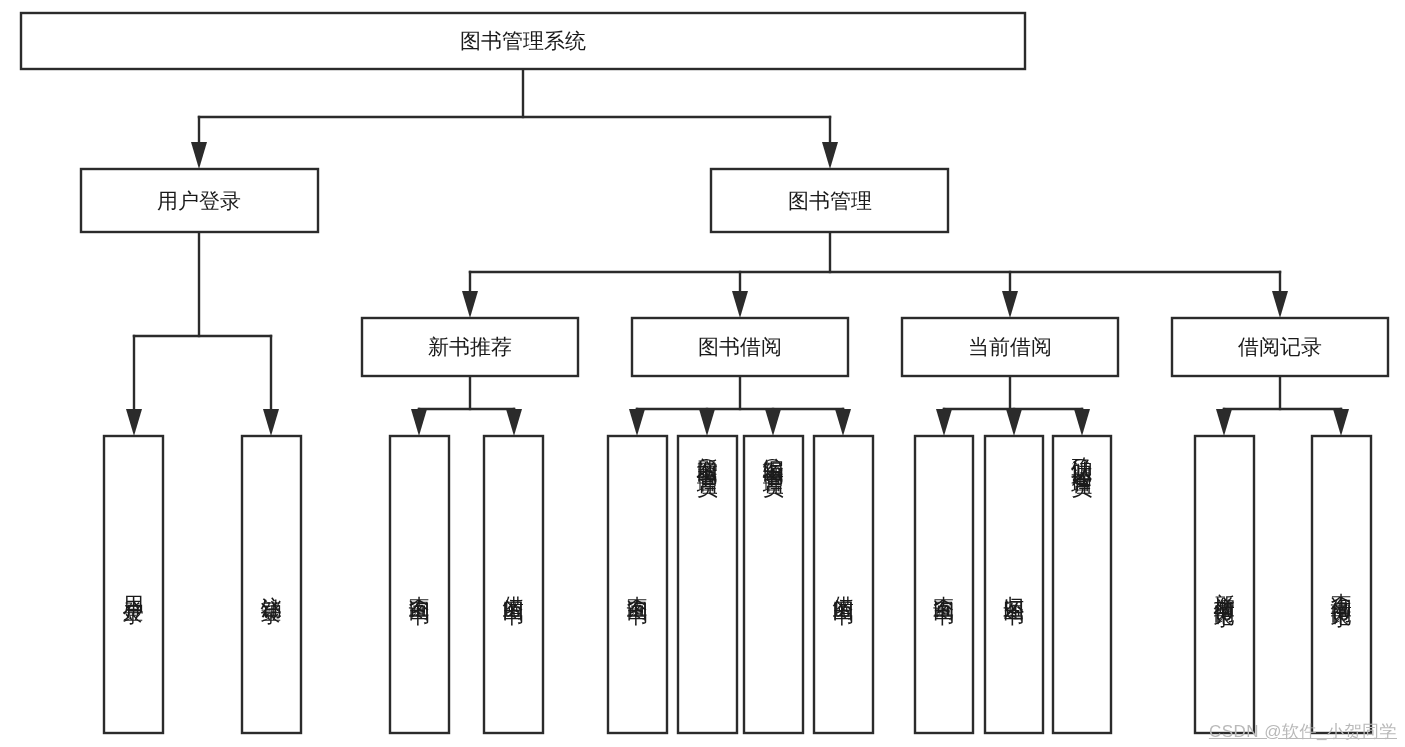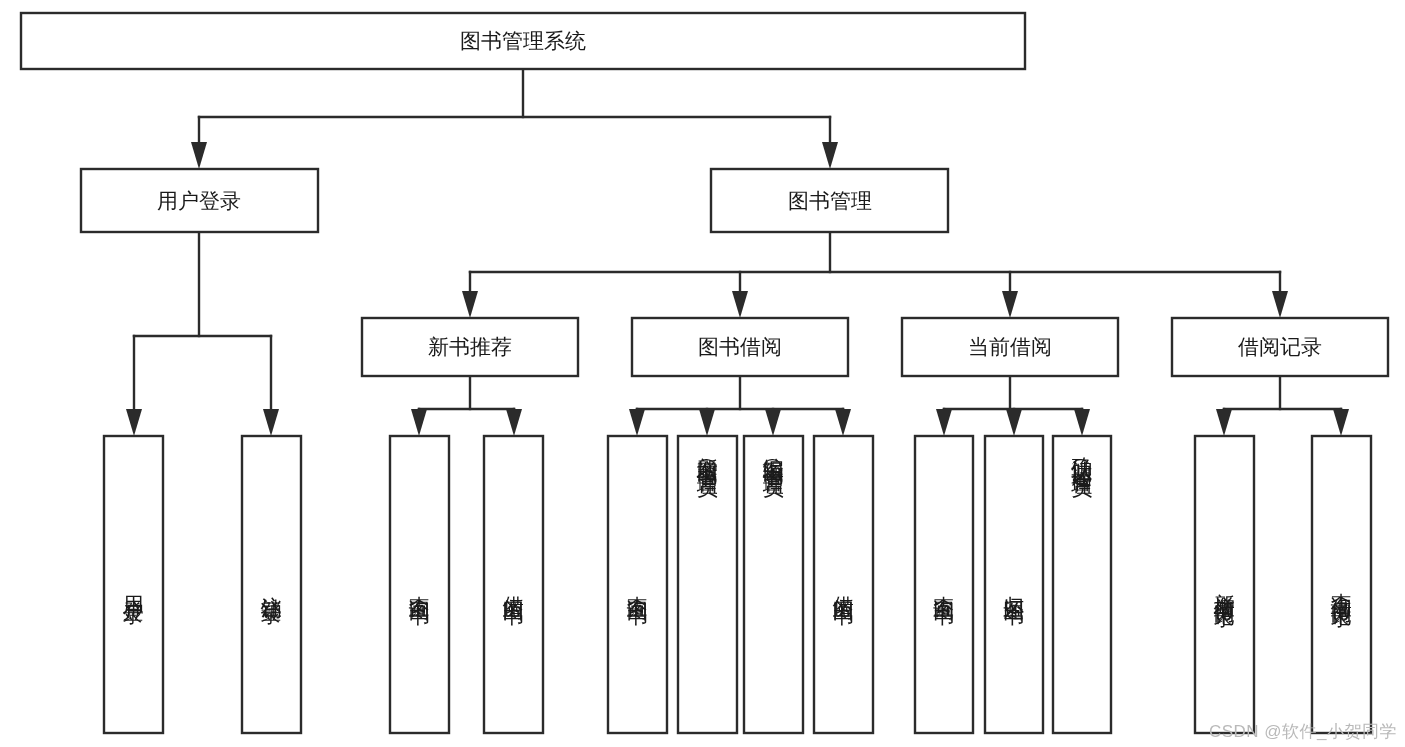--- a/index.html
+++ b/index.html
@@ -68,20 +68,21 @@
   }
   .watermark {
     position: absolute;
     right: 8px;
     bottom: 4px;
     font-family: "Liberation Sans", "DejaVu Sans", sans-serif;
     font-size: 17px;
     color: #b9b9b9;
     white-space: nowrap;
     letter-spacing: 0.5px;
+    text-decoration: underline;
   }
 </style>
 </head>
 <body>
 
 <div id="diagram-root">
 
   <svg class="canvas" viewBox="0 0 1405 747">
     <defs></defs>
 

